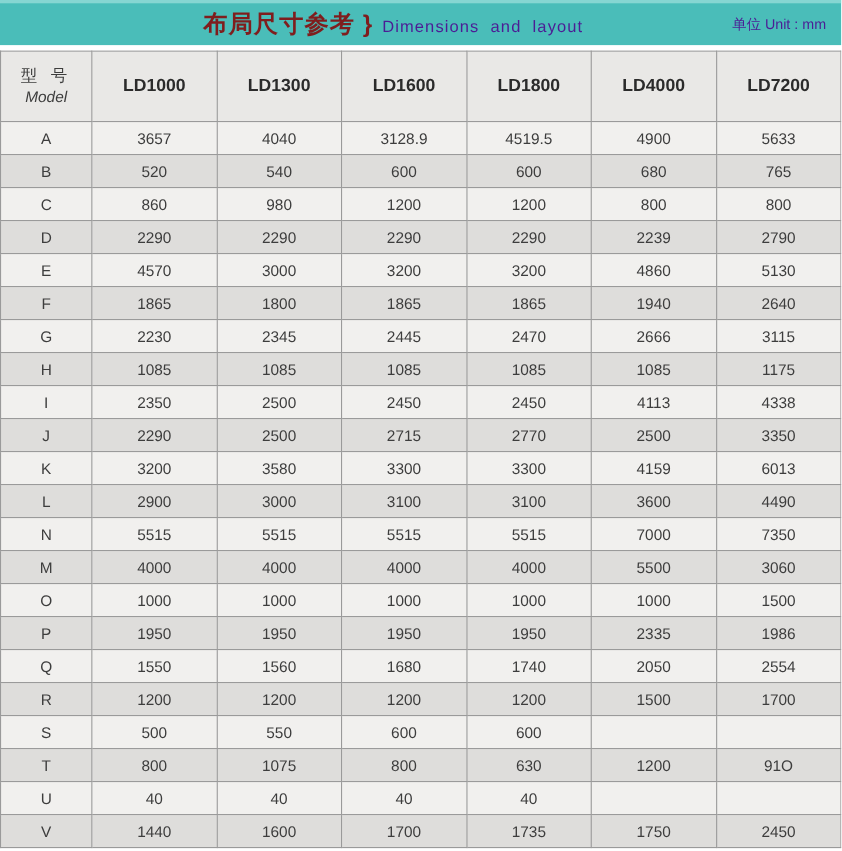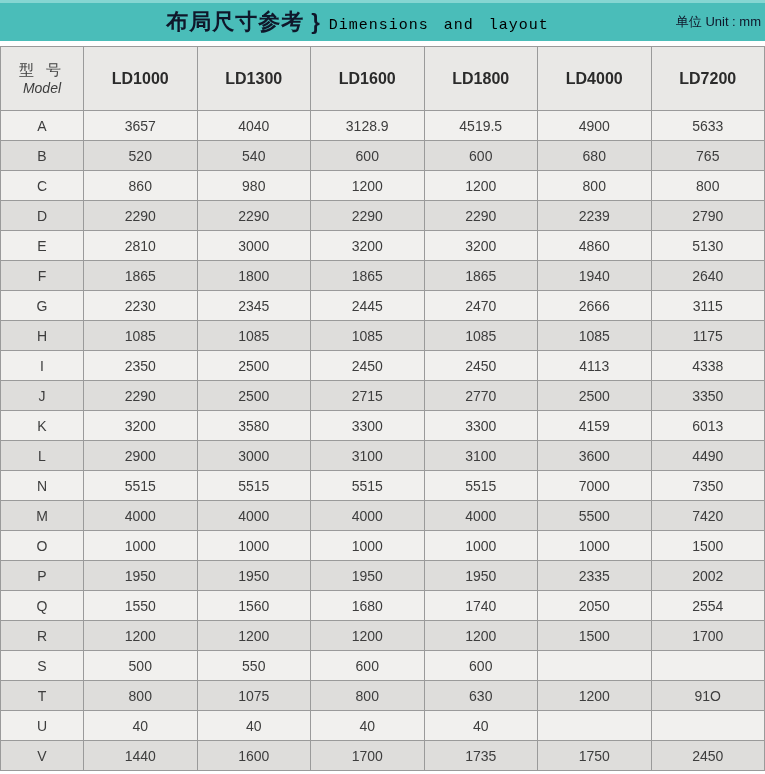--- a/index.html
+++ b/index.html
@@ -28,39 +28,38 @@
   }
   .banner-title-group {
     display: flex;
     align-items: baseline;
     gap: 8px;
     transform: translateX(-25px);
   }
   .banner-title-zh {
     font-size: 22px;
     font-weight: bold;
-    color: #0f172a;
+    color: #7f1d1d;
     letter-spacing: 1px;
     line-height: 1;
   }
   .banner-title-en {
     font-size: 15px;
-    color: #000000;
+    color: #4c1d95;
     letter-spacing: 1px;
     word-spacing: 5px;
     line-height: 1;
-    font-family: Liberation Mono, monospace;
   }
   .banner-unit {
     position: absolute;
-    right: 4px;
+    right: 14px;
     top: 50%;
     transform: translateY(-50%);
     font-size: 13px;
-    color: #0f172a;
+    color: #4c1d95;
   }
   
   .gap { height: 5px; background: #ffffff; }
 
   
   table.dim-table {
     width: 765px;
     border-collapse: collapse;
     table-layout: fixed;
   }
@@ -179,21 +178,21 @@
           <td class="row-label">D</td>
           <td>2290</td>
           <td>2290</td>
           <td>2290</td>
           <td>2290</td>
           <td>2239</td>
           <td>2790</td>
         </tr>
         <tr>
           <td class="row-label">E</td>
-          <td>2810</td>
+          <td>4570</td>
           <td>3000</td>
           <td>3200</td>
           <td>3200</td>
           <td>4860</td>
           <td>5130</td>
         </tr>
         <tr>
           <td class="row-label">F</td>
           <td>1865</td>
           <td>1800</td>
@@ -265,39 +264,39 @@
           <td>7000</td>
           <td>7350</td>
         </tr>
         <tr>
           <td class="row-label">M</td>
           <td>4000</td>
           <td>4000</td>
           <td>4000</td>
           <td>4000</td>
           <td>5500</td>
-          <td>7420</td>
+          <td>3060</td>
         </tr>
         <tr>
           <td class="row-label">O</td>
           <td>1000</td>
           <td>1000</td>
           <td>1000</td>
           <td>1000</td>
           <td>1000</td>
           <td>1500</td>
         </tr>
         <tr>
           <td class="row-label">P</td>
           <td>1950</td>
           <td>1950</td>
           <td>1950</td>
           <td>1950</td>
           <td>2335</td>
-          <td>2002</td>
+          <td>1986</td>
         </tr>
         <tr>
           <td class="row-label">Q</td>
           <td>1550</td>
           <td>1560</td>
           <td>1680</td>
           <td>1740</td>
           <td>2050</td>
           <td>2554</td>
         </tr>

